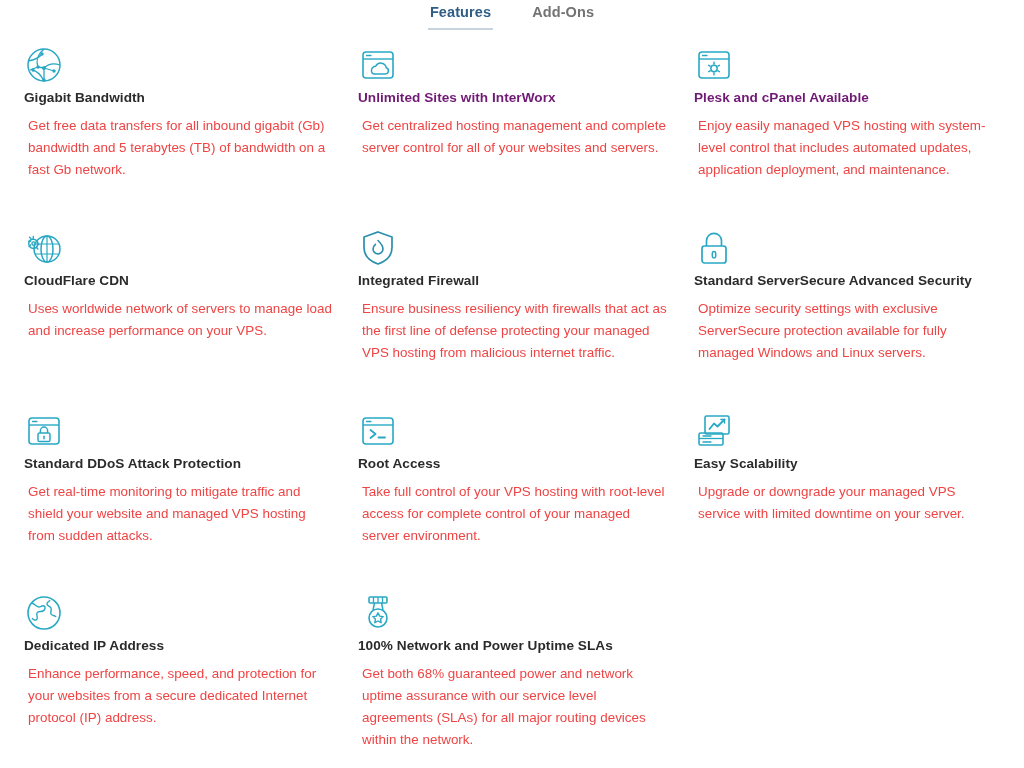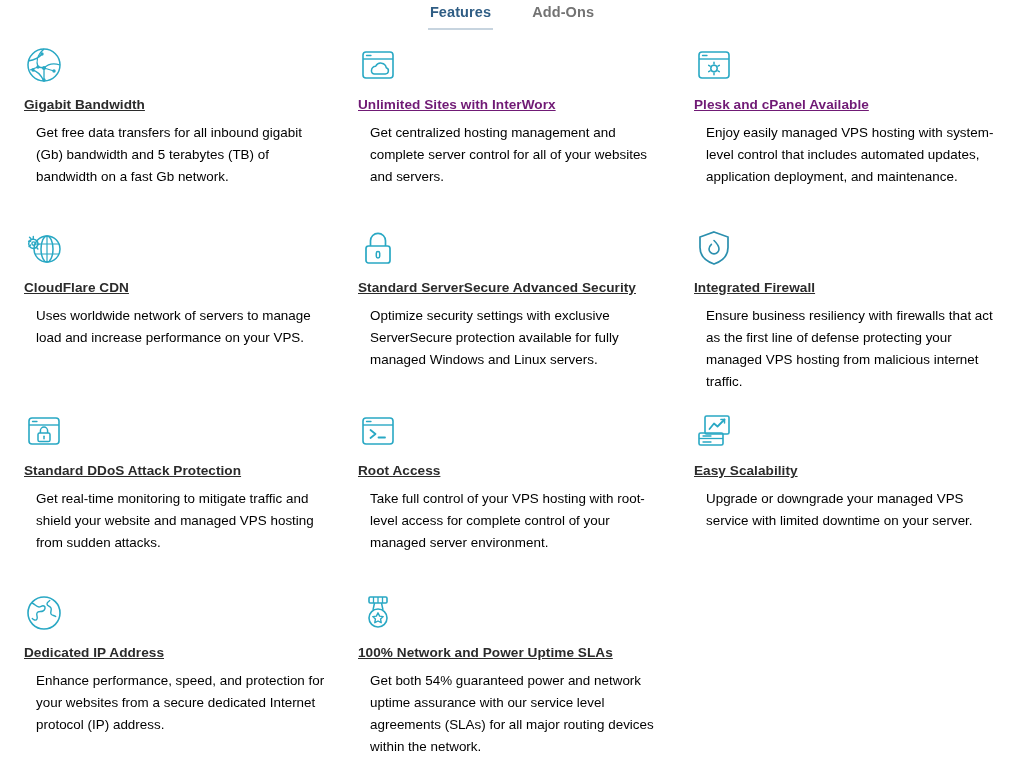--- a/index.html
+++ b/index.html
@@ -66,34 +66,33 @@
     align-items: center;
     margin-top: 10px;
     margin-bottom: 0px;
   }
   .icon-wrap svg { display: block; }
 
   .feat-title {
     font-size: 13.6px;
     font-weight: bold;
     color: #2b2b2b;
-    margin: 8px 0 0 0;
+    margin: 1px 0 0 0;
     line-height: 18px;
     letter-spacing: .05px;
-    text-decoration: underline;
   }
   .feat-title.link {
     color: #701a75;
     cursor: pointer;
   }
   .feat-desc {
     font-size: 13.4px;
-    color: #000000;
+    color: #ef4444;
     line-height: 22px;
-    margin: 8px 0 0 12px;
+    margin: 8px 0 0 4px;
     letter-spacing: .02px;
   }
 </style>
 </head>
 <body>
 
 <div class="tabbar">
   <div class="tab active">Features</div>
   <div class="tab inactive">Add-Ons</div>
 </div>
@@ -155,39 +154,39 @@
         <path d="M9.3 8.5 v2 M4.6 13.2 h2 M12.6 19.6 l1.3 1.4 M5.5 9.2 l1.4 1.4 M13.3 16.9 l1.8 -.7 M5.1 18.4 l1.5 -1.4" stroke-width="1.4" stroke-linecap="round"></path>
         <circle cx="9.6" cy="15.6" r="1.7" stroke-width="1.4"></circle>
       </svg>
     </div>
     <div class="feat-title">CloudFlare CDN</div>
     <div class="feat-desc">Uses worldwide network of servers to manage load and increase performance on your VPS.</div>
   </div>
 
   <div class="cell r2">
     <div class="icon-wrap">
+      <svg width="40" height="40" viewBox="0 0 40 40" fill="none" stroke="#2b8fae" stroke-width="1.7">
+        <path d="M20 4 L34 9 v10.5 c0 8.2 -6 13.8 -14 16.5 c-8 -2.7 -14 -8.3 -14 -16.5 V9 z"></path>
+        <path d="M20 12.5 c3.2 3.1 5 5.6 5 8.4 a5 5 0 0 1 -10 0 c0 -1.6 .9 -3.2 2.4 -4.6" stroke-width="1.6" stroke-linecap="round" stroke-linejoin="round"></path>
+      </svg>
+    </div>
+    <div class="feat-title">Integrated Firewall</div>
+    <div class="feat-desc">Ensure business resiliency with firewalls that act as the first line of defense protecting your managed VPS hosting from malicious internet traffic.</div>
+  </div>
+
+  <div class="cell r2">
+    <div class="icon-wrap">
       <svg width="40" height="40" viewBox="0 0 40 40" fill="none" stroke="#29a8c4" stroke-width="1.7">
         <rect x="8" y="18" width="24" height="17" rx="2.5"></rect>
         <path d="M12.5 18 v-5.2 a7.5 7.5 0 0 1 15 0 V18" stroke-width="1.7"></path>
         <rect x="18.3" y="23.5" width="3.4" height="6.5" rx="1.7" stroke-width="1.5"></rect>
       </svg>
     </div>
     <div class="feat-title">Standard ServerSecure Advanced Security</div>
     <div class="feat-desc">Optimize security settings with exclusive ServerSecure protection available for fully managed Windows and Linux servers.</div>
-  </div>
-
-  <div class="cell r2">
-    <div class="icon-wrap">
-      <svg width="40" height="40" viewBox="0 0 40 40" fill="none" stroke="#2b8fae" stroke-width="1.7">
-        <path d="M20 4 L34 9 v10.5 c0 8.2 -6 13.8 -14 16.5 c-8 -2.7 -14 -8.3 -14 -16.5 V9 z"></path>
-        <path d="M20 12.5 c3.2 3.1 5 5.6 5 8.4 a5 5 0 0 1 -10 0 c0 -1.6 .9 -3.2 2.4 -4.6" stroke-width="1.6" stroke-linecap="round" stroke-linejoin="round"></path>
-      </svg>
-    </div>
-    <div class="feat-title">Integrated Firewall</div>
-    <div class="feat-desc">Ensure business resiliency with firewalls that act as the first line of defense protecting your managed VPS hosting from malicious internet traffic.</div>
   </div>
 
   <div class="cell r3">
     <div class="icon-wrap">
       <svg width="40" height="40" viewBox="0 0 40 40" fill="none" stroke="#29a8c4" stroke-width="1.6">
         <rect x="5" y="7" width="30" height="26" rx="3"></rect>
         <path d="M5 14 H35" stroke-width="1.4"></path>
         <path d="M8.5 10.5 H13" stroke-width="1.3" stroke-linecap="round"></path>
         <rect x="14" y="22" width="12" height="8.5" rx="1.6" stroke-width="1.5"></rect>
         <path d="M16.4 22 v-2.3 a3.6 3.6 0 0 1 7.2 0 V22" stroke-width="1.5"></path>
@@ -243,18 +242,18 @@
     <div class="icon-wrap">
       <svg width="40" height="40" viewBox="0 0 40 40" fill="none" stroke="#29a8c4" stroke-width="1.6">
         <rect x="11" y="4" width="18" height="6" rx="1.2"></rect>
         <path d="M15.5 4 v6 M20 4 v6 M24.5 4 v6" stroke-width="1.3"></path>
         <path d="M16.5 10 L15 17 M23.5 10 L25 17" stroke-width="1.5"></path>
         <circle cx="20" cy="25" r="9"></circle>
         <path d="M20 19.8 l1.6 3.3 l3.6 .5 l-2.6 2.5 l.6 3.6 l-3.2 -1.7 l-3.2 1.7 l.6 -3.6 l-2.6 -2.5 l3.6 -.5 z" stroke-width="1.4" stroke-linejoin="round"></path>
       </svg>
     </div>
     <div class="feat-title">100% Network and Power Uptime SLAs</div>
-    <div class="feat-desc">Get both 54% guaranteed power and network uptime assurance with our service level agreements (SLAs) for all major routing devices within the network.</div>
+    <div class="feat-desc">Get both 68% guaranteed power and network uptime assurance with our service level agreements (SLAs) for all major routing devices within the network.</div>
   </div>
 
   <div class="cell r4"></div>
 
 </div>
 
 </body></html>

